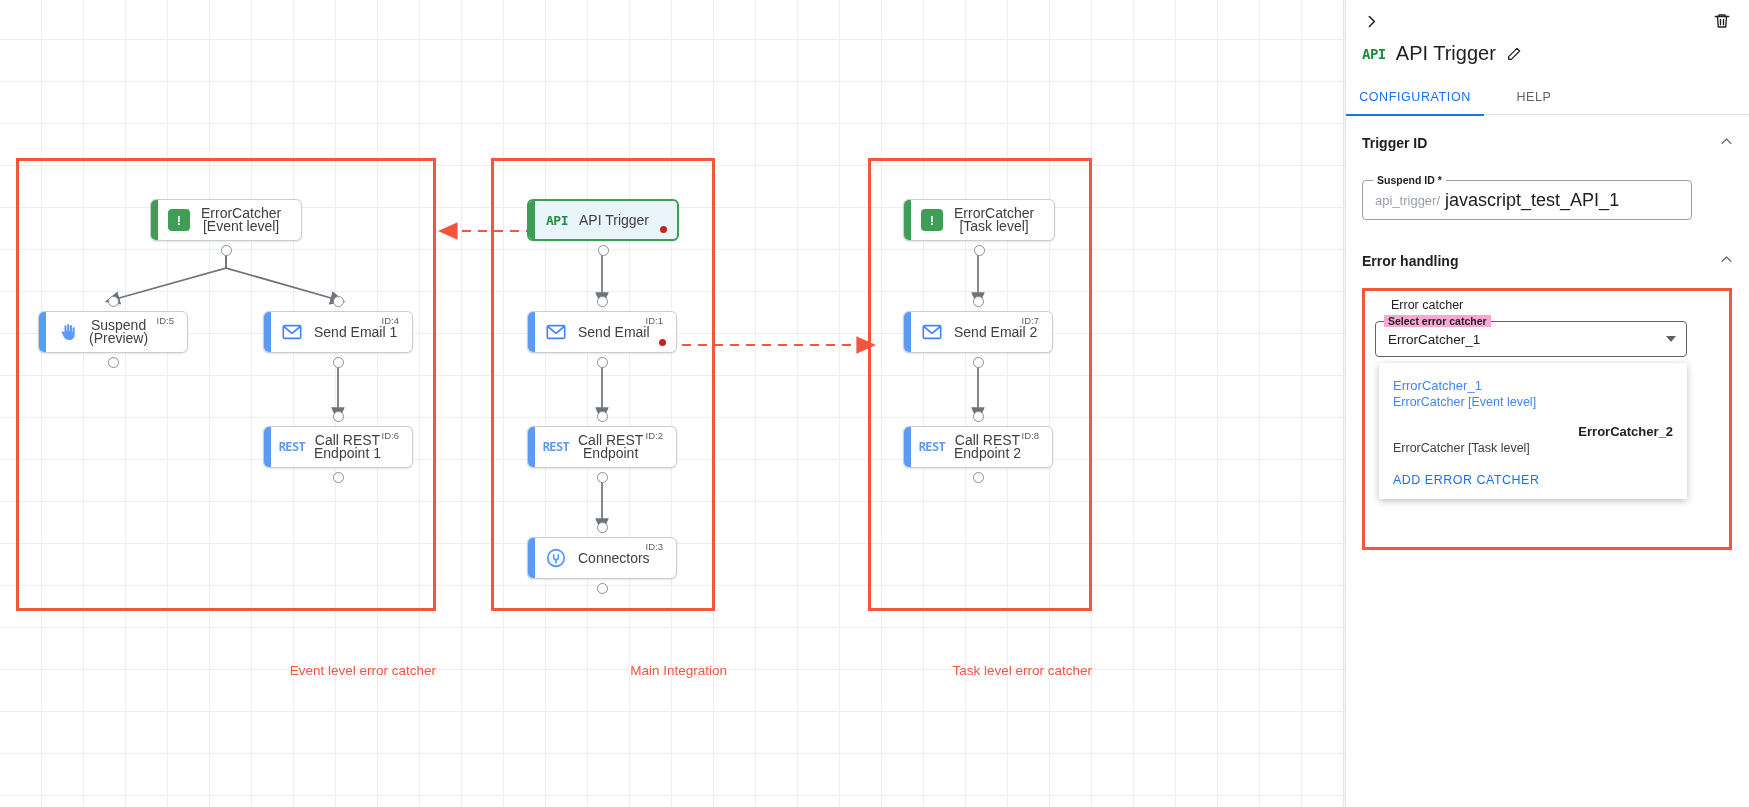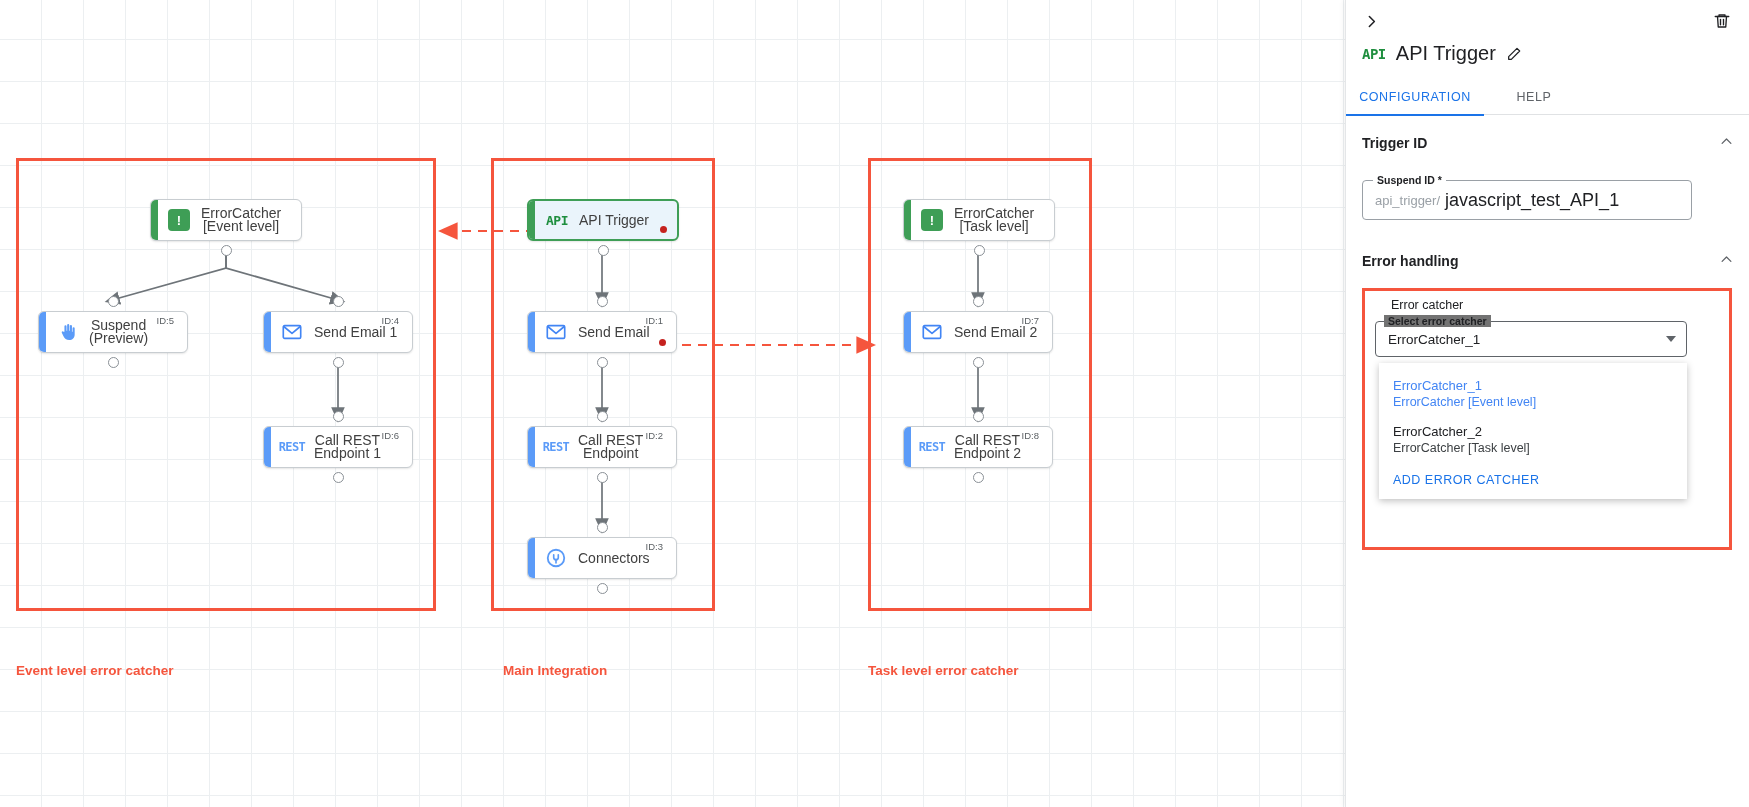--- a/index.html
+++ b/index.html
@@ -37,24 +37,23 @@
   .group-box {
     position: absolute;
     border: 3px solid #f5553d;
     box-sizing: border-box;
     background: transparent;
   }
   .group-label {
     position: absolute;
     color: #f5553d;
     font-size: 13.5px;
-    text-align: left;
+    text-align: right;
     white-space: nowrap;
     font-family: "Liberation Sans", sans-serif;
-    font-weight: bold;
   }
 
   
   .node {
     position: absolute;
     height: 42px;
     background: #ffffff;
     border: 1px solid #c8cdd1;
     border-radius: 6px;
     box-sizing: border-box;
@@ -332,21 +331,21 @@
     border-radius: 4px;
     box-sizing: border-box;
     display: flex;
     align-items: center;
     cursor: pointer;
     background: #fff;
   }
   #select-field .legend {
     position: absolute;
     top: -7px; left: 8px;
-    background: #737373;
+    background: #f9a8d4;
     padding: 0 4px;
     font-size: 10.5px;
     font-weight: bold;
     color: #202124;
   }
   #select-value {
     font-size: 13.5px;
     color: #202124;
     padding-left: 12px;
   }
@@ -381,21 +380,21 @@
     line-height: 17px;
   }
   .dd-item .dd-sub {
     font-size: 12.5px;
     color: #3c4043;
     display: block;
     line-height: 17px;
   }
   .dd-item.selected .dd-main,
   .dd-item.selected .dd-sub { color: #4285f4; }
-  .dd-item.bold .dd-main { font-weight: normal; }
+  .dd-item.bold .dd-main { font-weight: bold; text-align: right; }
   #dd-add {
     padding: 10px 14px 2px 14px;
     font-size: 12.5px;
     letter-spacing: 0.5px;
     color: #1a73e8;
     cursor: pointer;
     font-family: "Liberation Sans", sans-serif;
   }
 </style>
 </head>

